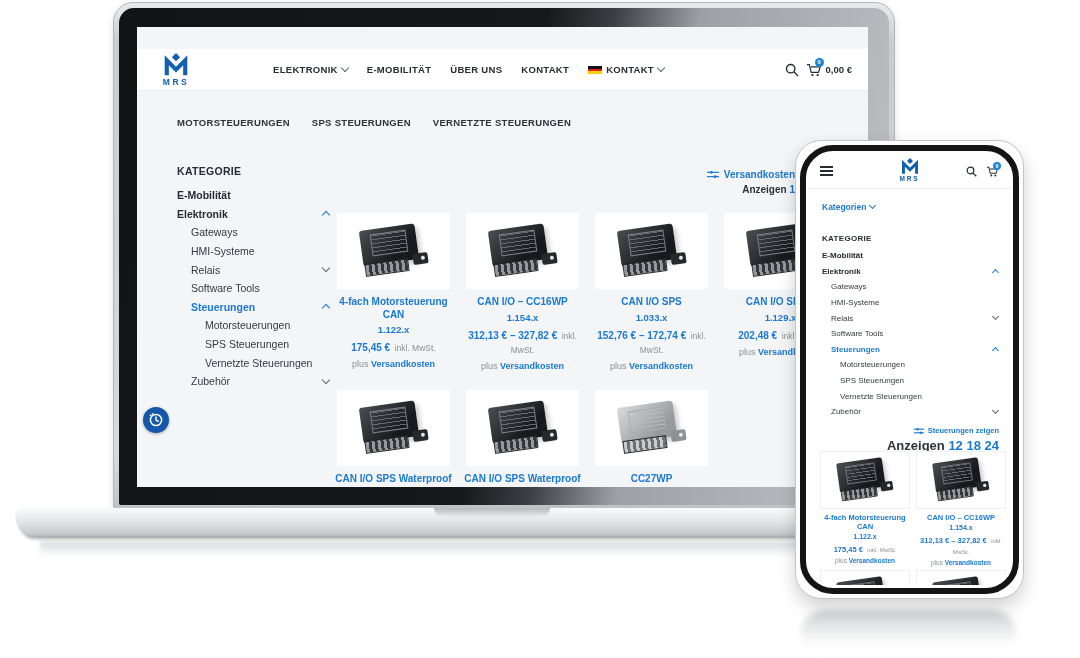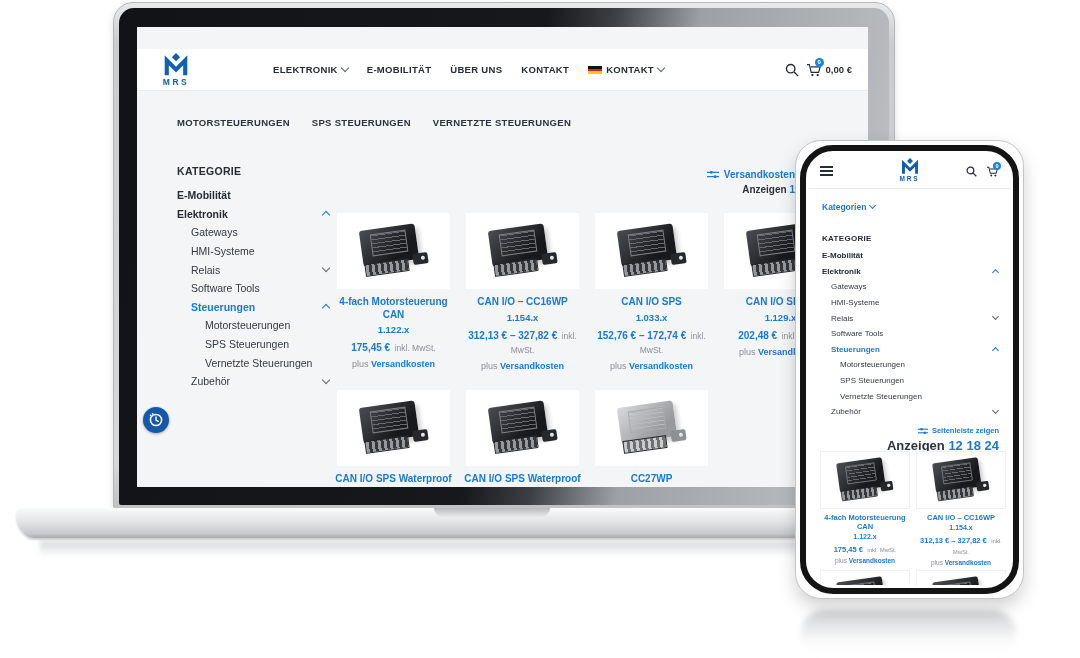--- a/index.html
+++ b/index.html
@@ -438,21 +438,21 @@
         </div>
 
         <div class="p-toolbar">
           <div class="tb1">
             <svg class="ic" width="10" height="8" viewBox="0 0 14 10">
                 <line x1="0" y1="2.5" x2="14" y2="2.5" stroke="#1b79d2" stroke-width="1.6"></line>
                 <circle cx="5" cy="2.5" r="1.8" fill="#1b79d2"></circle>
                 <line x1="0" y1="7.5" x2="14" y2="7.5" stroke="#1b79d2" stroke-width="1.6"></line>
                 <circle cx="9.5" cy="7.5" r="1.8" fill="#1b79d2"></circle>
               </svg>
-            <span>Seitenleiste zeigen</span>
+            <span>Steuerungen zeigen</span>
           </div>
           <div class="tb2"><span>Anzeigen</span> <span class="v">12 18 24</span></div>
         </div>
 
         <div class="p-grid sm">
           <div class="card">
             <div class="imgbox">
                 <div class="device">
                   <i class="d-body"></i>
                   <i class="d-label"></i>

